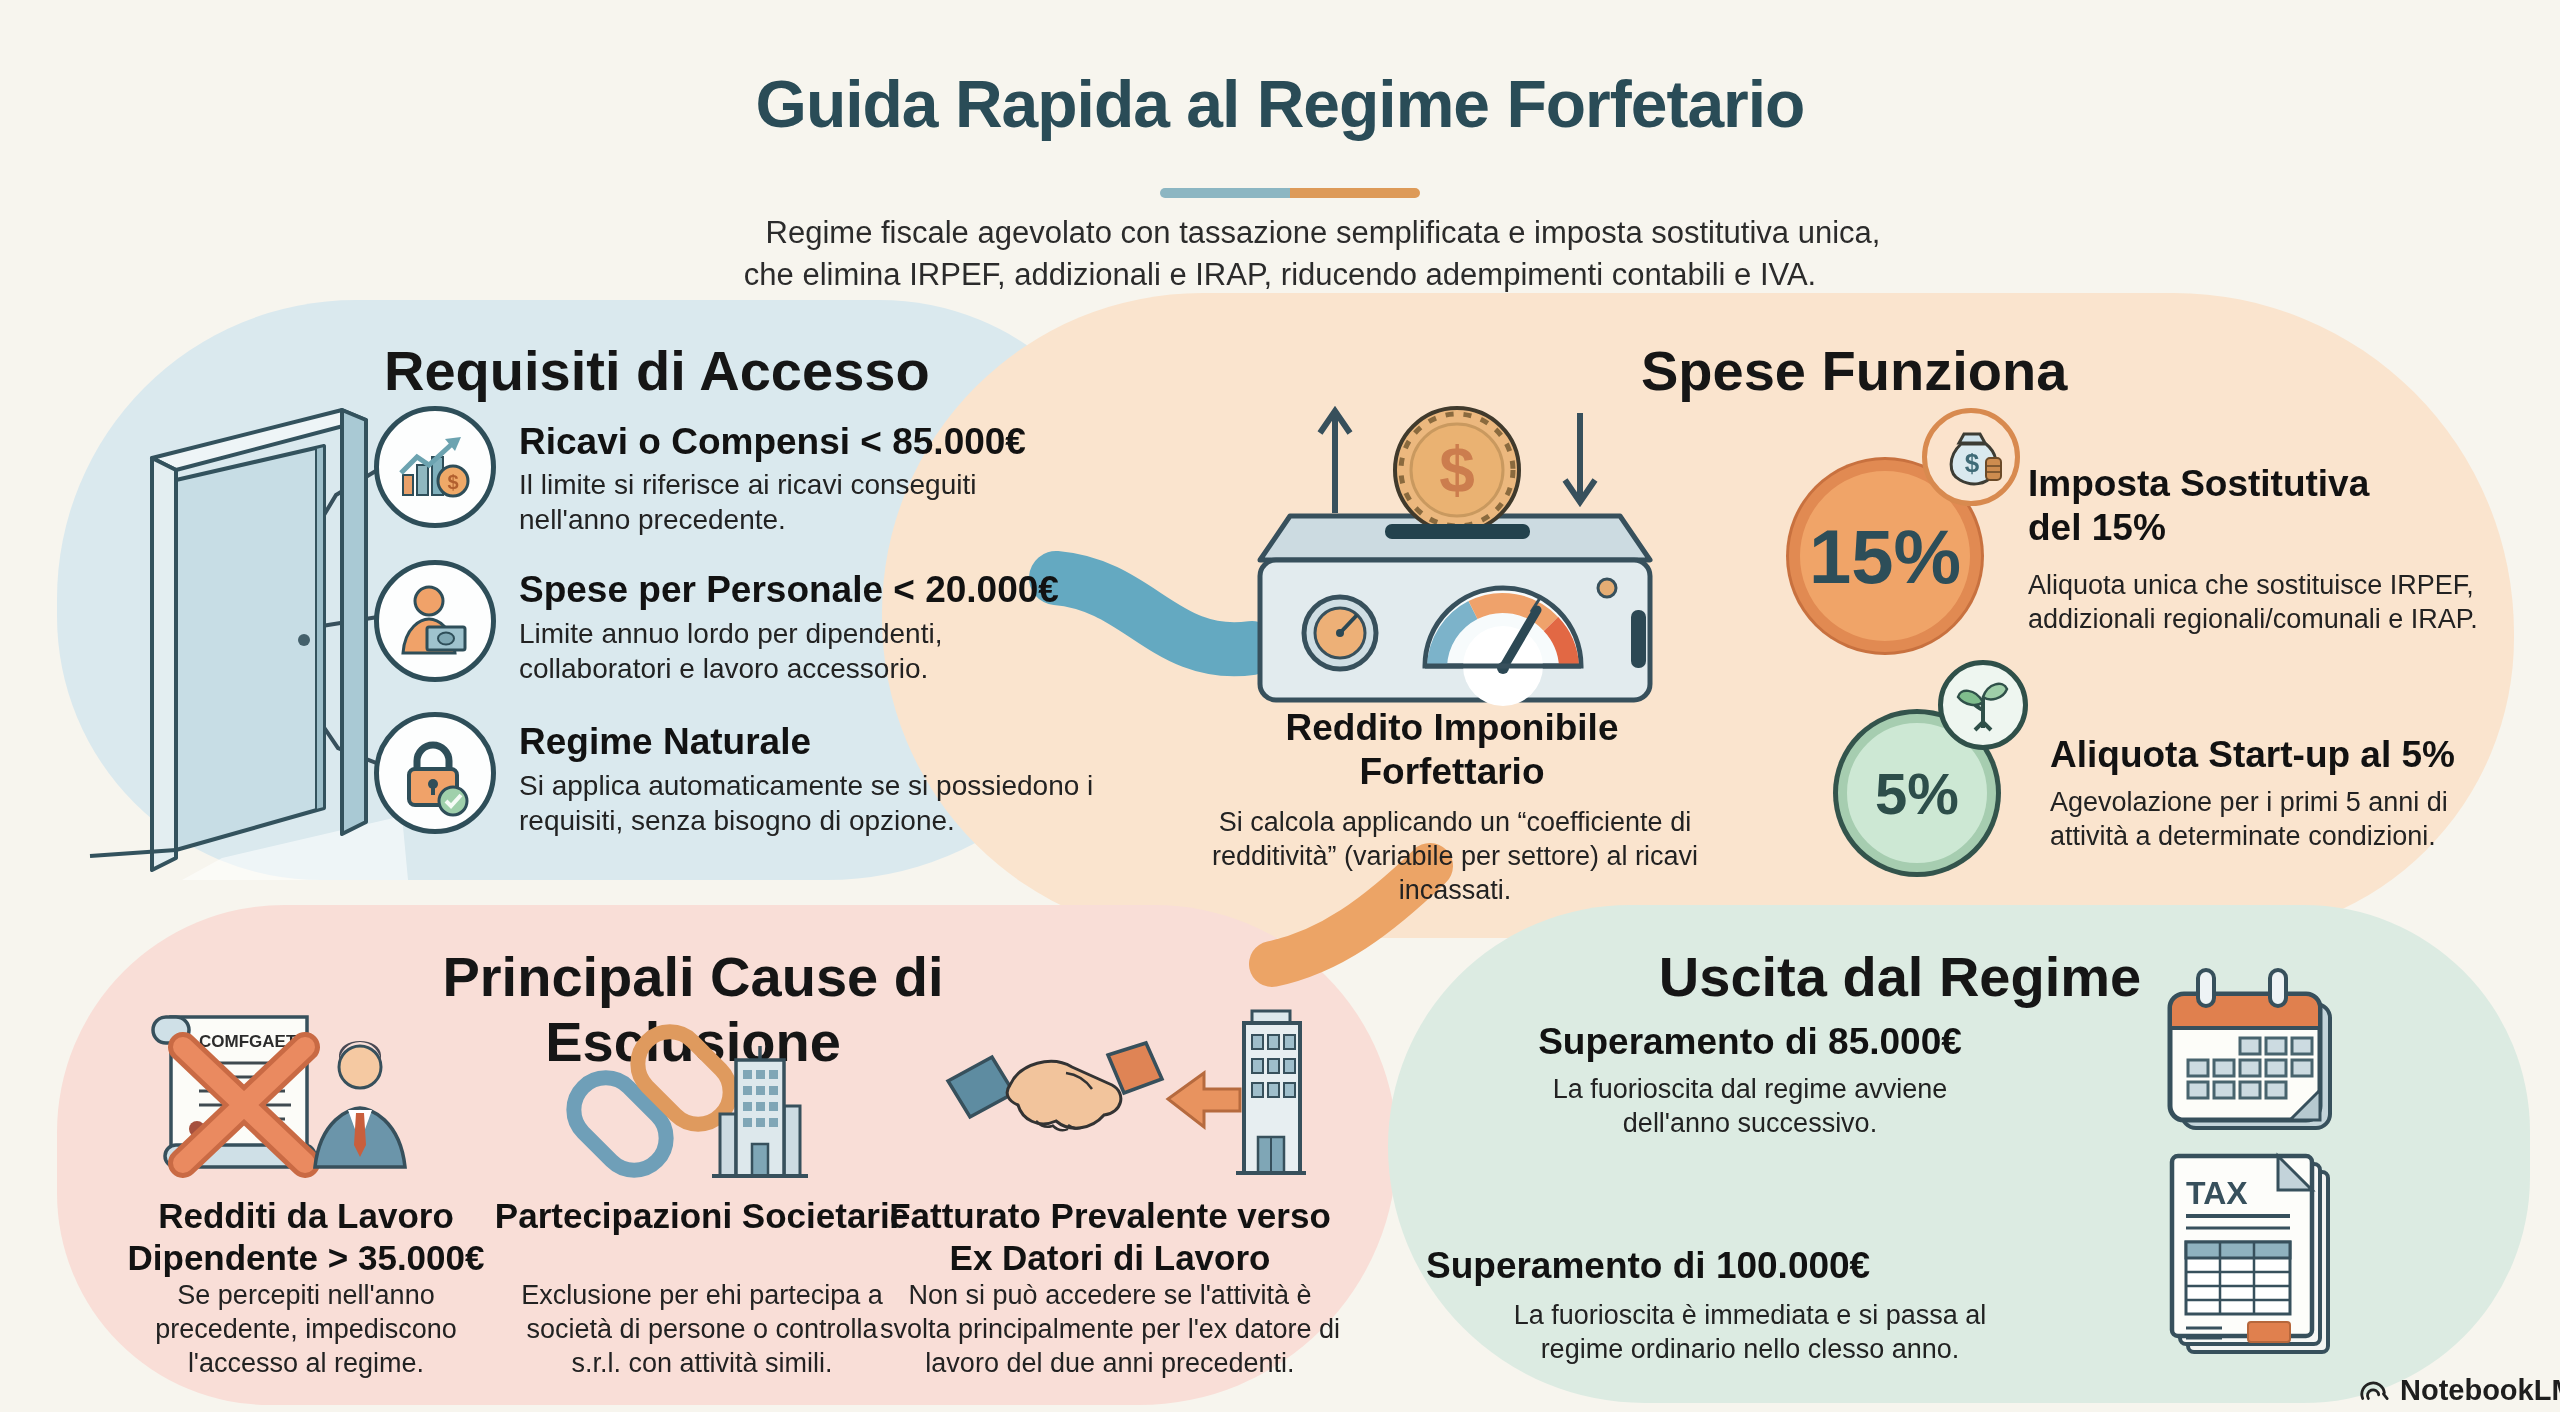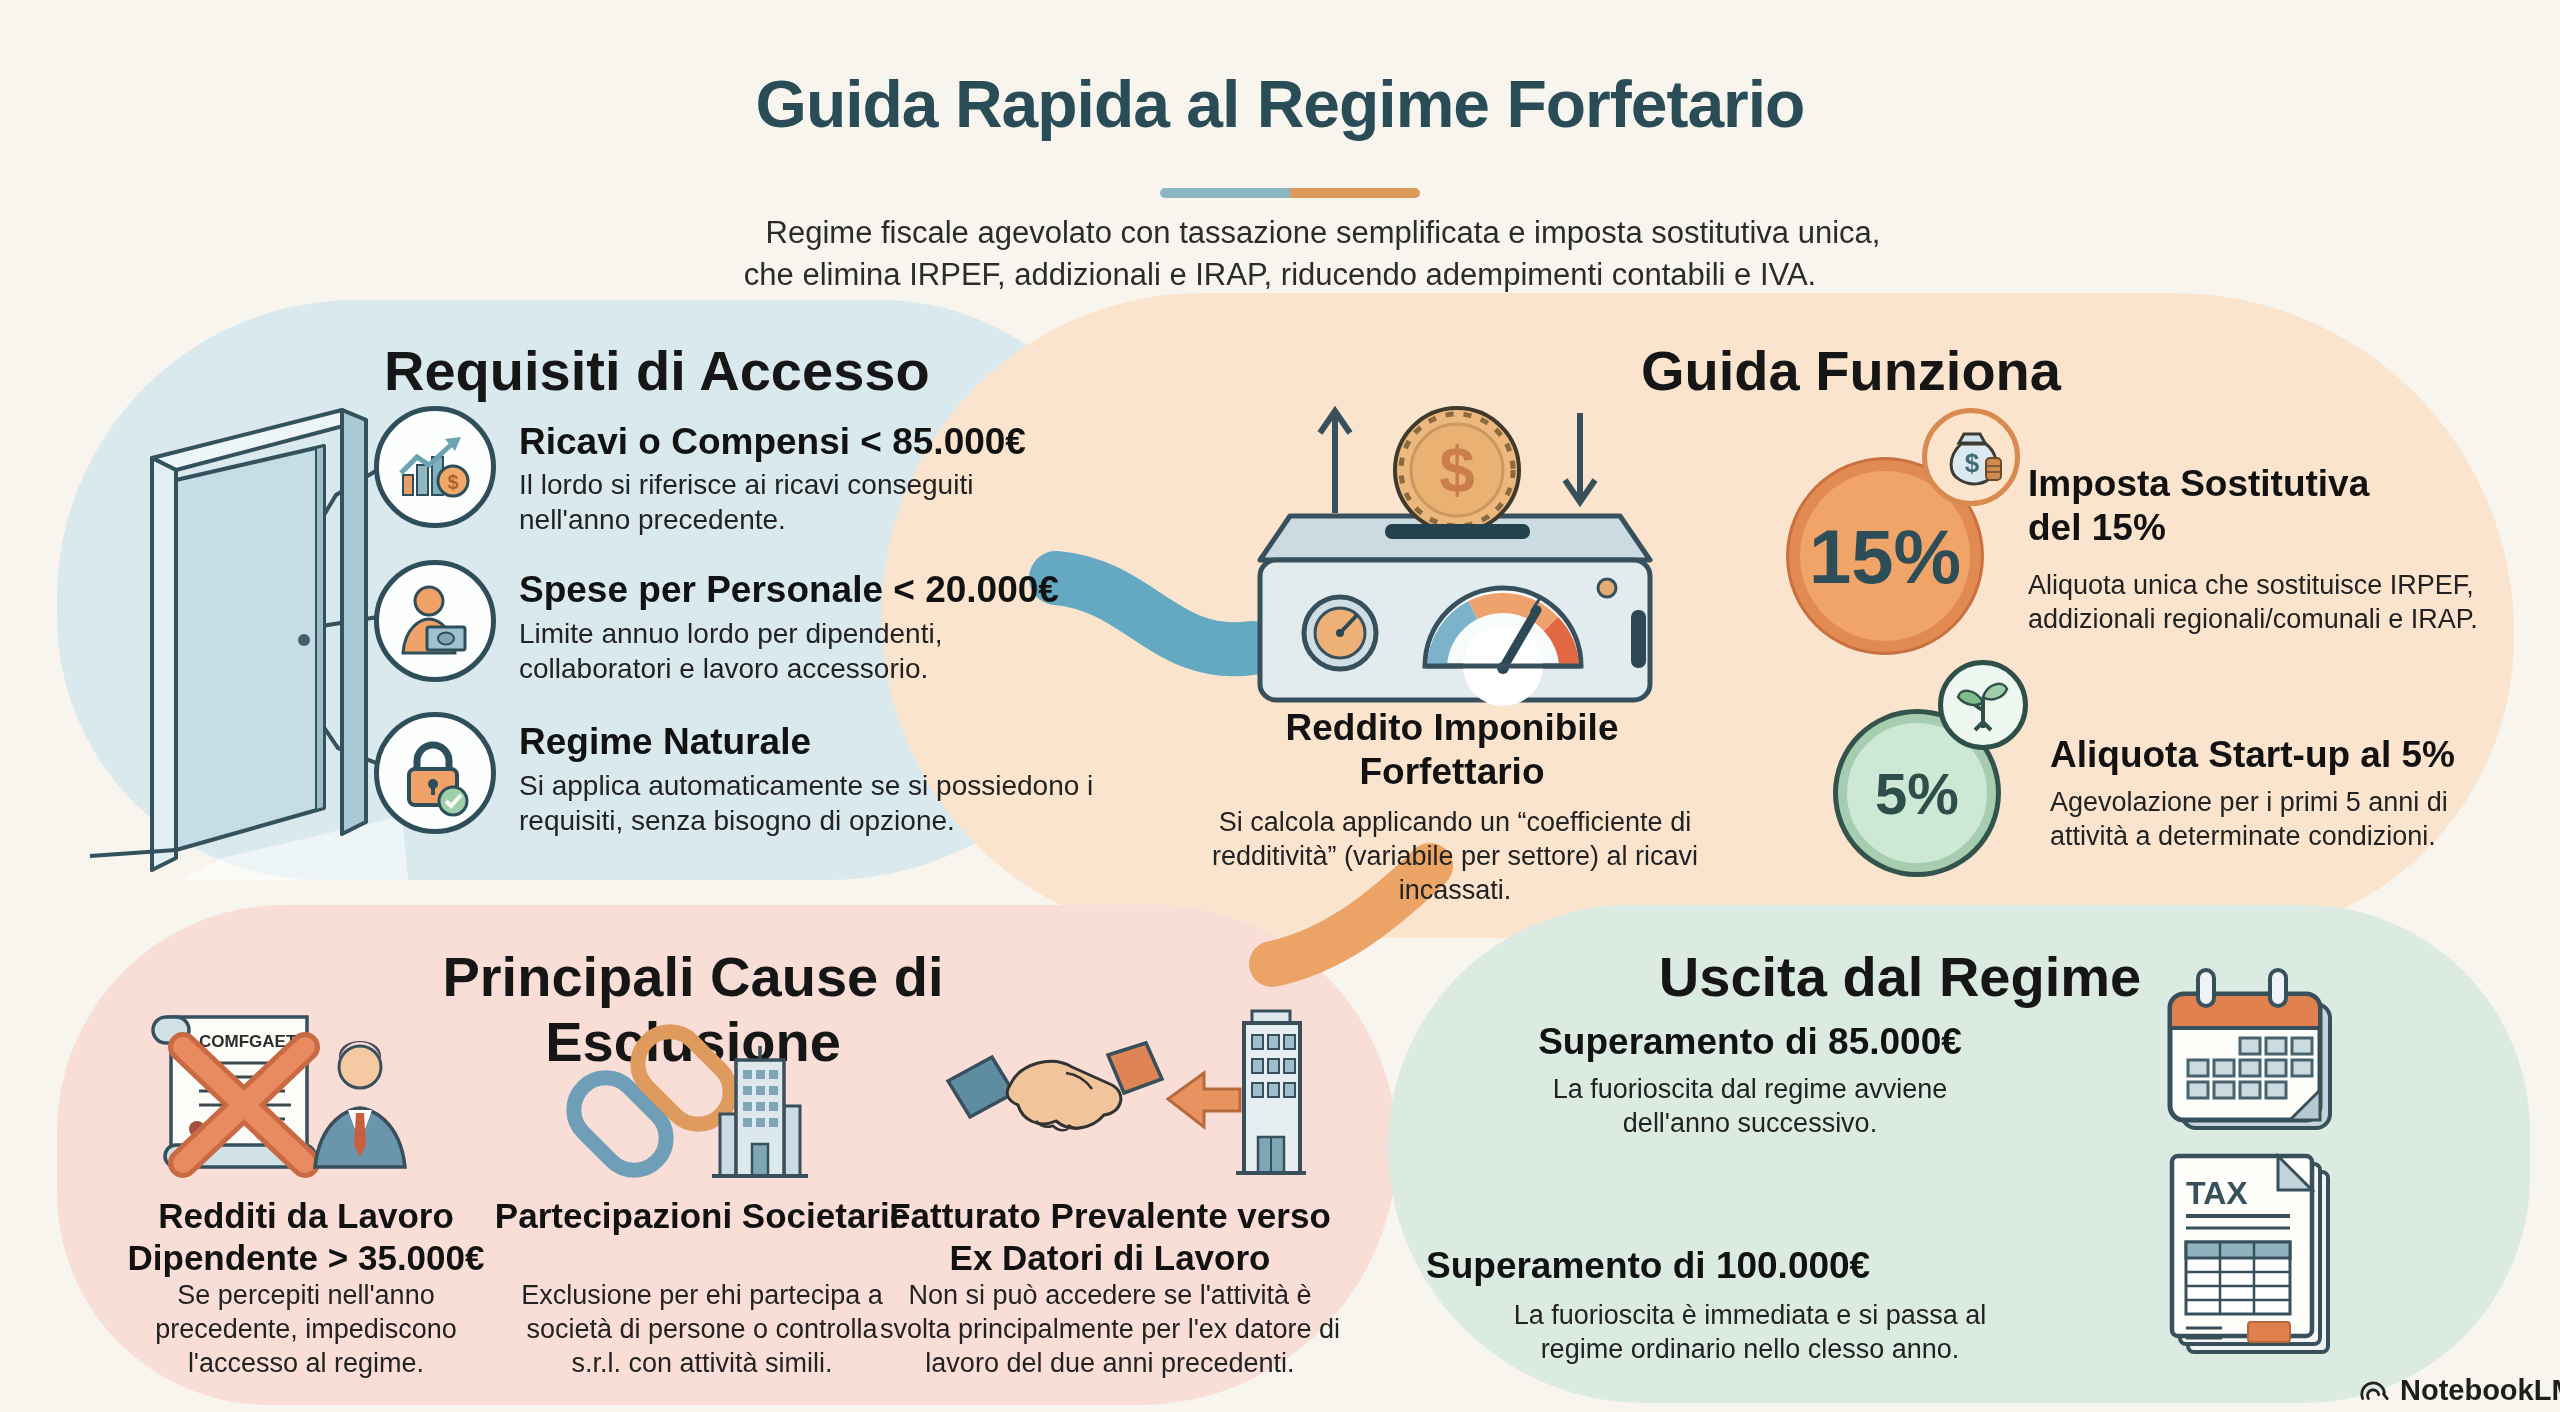--- a/index.html
+++ b/index.html
@@ -64,21 +64,21 @@
       <rect x="18" y="58" width="10" height="20" fill="#e8a06a" stroke="#2e4e59" stroke-width="2"></rect>
       <rect x="32" y="48" width="11" height="30" fill="#8fb7c0" stroke="#2e4e59" stroke-width="2"></rect>
       <rect x="47" y="40" width="11" height="38" fill="#7fb0bc" stroke="#2e4e59" stroke-width="2"></rect>
       <polyline points="16,56 32,40 44,48 68,26" fill="none" stroke="#6ca3b0" stroke-width="5"></polyline>
       <polygon points="60,22 76,20 70,34" fill="#6ca3b0"></polygon>
       <circle cx="68" cy="64" r="15" fill="#efa968" stroke="#2e4e59" stroke-width="3"></circle>
       <text x="68" y="72" font-size="20" font-weight="bold" fill="#b2602f" text-anchor="middle">$</text>
     </svg>
   </div>
   <div class="abs item-t" style="left:519px;top:420px;width:600px;">Ricavi o Compensi &lt; 85.000€</div>
-  <div class="abs item-d" style="left:519px;top:467px;width:565px;">Il lordo si riferisce ai ricavi conseguiti nell'anno precedente.</div>
+  <div class="abs item-d" style="left:519px;top:467px;width:565px;">Il limite si riferisce ai ricavi conseguiti nell'anno precedente.</div>
 
   <div class="abs badge" style="left:374px;top:560px;width:112px;height:112px;background:#fdfefe;border:5px solid #2e4e59;">
     <svg width="100" height="100" viewBox="0 0 100 100">
       <circle cx="44" cy="30" r="14" fill="#f0a269" stroke="#2e4e59" stroke-width="3"></circle>
       <path d="M18,82 C20,56 36,48 44,48 C52,48 68,56 70,82 Z" fill="#f0a269" stroke="#2e4e59" stroke-width="3"></path>
       <rect x="42" y="56" width="38" height="23" rx="2" fill="#9fc3ce" stroke="#2e4e59" stroke-width="3"></rect>
       <ellipse cx="61" cy="67.5" rx="8" ry="6" fill="#7fa8b4" stroke="#2e4e59" stroke-width="2"></ellipse>
     </svg>
   </div>
   <div class="abs item-t" style="left:519px;top:568px;width:600px;">Spese per Personale &lt; 20.000€</div>
@@ -90,21 +90,21 @@
       <rect x="24" y="46" width="48" height="36" rx="6" fill="#f0a269" stroke="#2e4e59" stroke-width="4"></rect>
       <circle cx="48" cy="61" r="5" fill="#2e4e59"></circle>
       <rect x="46" y="62" width="4" height="10" fill="#2e4e59"></rect>
       <circle cx="68" cy="78" r="14" fill="#9fd0ab" stroke="#2e4e59" stroke-width="3"></circle>
       <path d="M61,78 l5,5 l10,-11" fill="none" stroke="#f5fbf6" stroke-width="4"></path>
     </svg>
   </div>
   <div class="abs item-t" style="left:519px;top:720px;width:600px;">Regime Naturale</div>
   <div class="abs item-d" style="left:519px;top:768px;width:575px;">Si applica automaticamente se si possiedono i requisiti, senza bisogno di opzione.</div>
 
-  <div class="abs sec-h" style="left:1641px;top:338px;">Guida Funziona</div>
+  <div class="abs sec-h" style="left:1641px;top:338px;">Spese Funziona</div>
 
   <svg class="abs" style="left:1235px;top:398px;" width="440" height="315" viewBox="0 0 440 315">
     <path d="M100,115 V18" stroke="#37505c" stroke-width="6" fill="none"></path>
     <path d="M85,35 L100,13 L115,35" stroke="#37505c" stroke-width="6" fill="none"></path>
     <path d="M345,15 V100" stroke="#37505c" stroke-width="6" fill="none"></path>
     <path d="M330,82 L345,104 L360,82" stroke="#37505c" stroke-width="6" fill="none"></path>
     <polygon points="55,118 385,118 415,162 25,162" fill="#ccdbe1" stroke="#37505c" stroke-width="5" stroke-linejoin="round"></polygon>
     <circle cx="222" cy="72" r="62" fill="#ecb87e" stroke="#403a2c" stroke-width="4"></circle>
     <circle cx="222" cy="72" r="56" fill="none" stroke="#8a6a3e" stroke-width="5" stroke-dasharray="8 10"></circle>
     <circle cx="222" cy="72" r="46" fill="#eab272" stroke="#c9995f" stroke-width="3"></circle>

